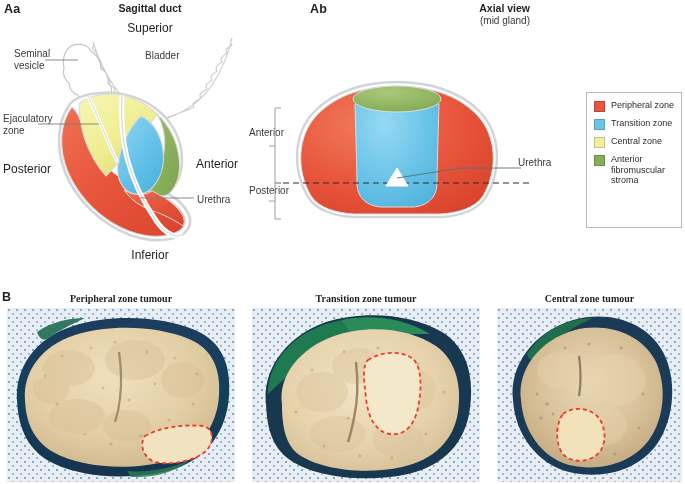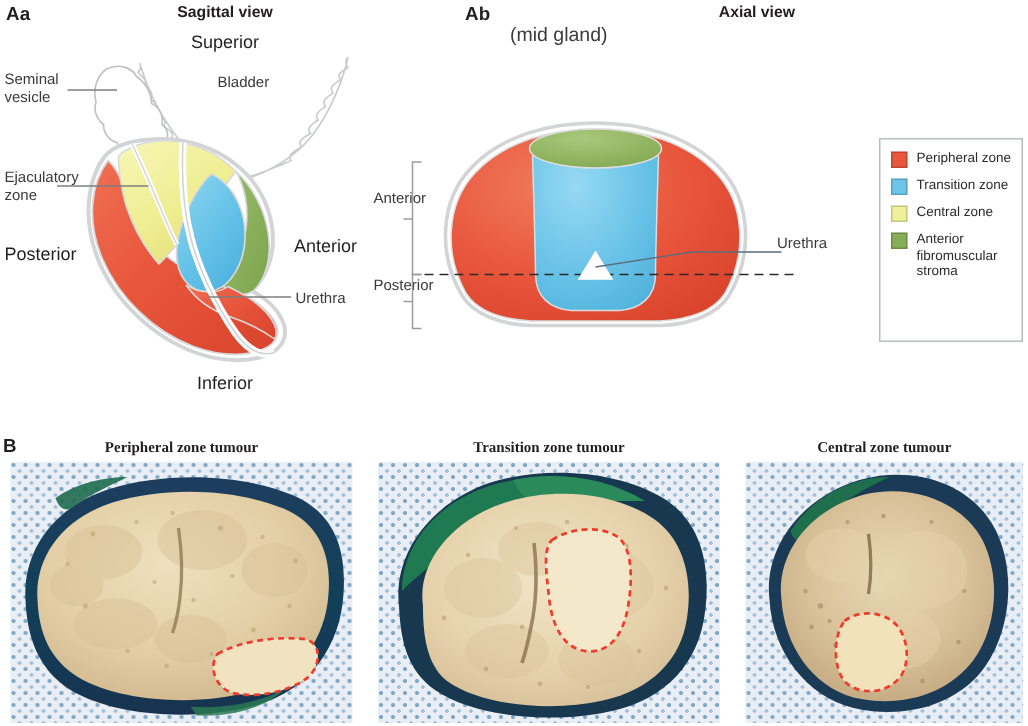--- a/index.html
+++ b/index.html
@@ -28,23 +28,23 @@
   .view-title {
     position: absolute;
     font-weight: bold;
     font-size: 10.5px;
     color: #231f20;
     text-align: center;
     white-space: nowrap;
   }
   .view-sub {
     position: absolute;
-    font-size: 13px;
+    font-size: 10px;
     color: #3b3b3b;
-    text-align: left;
+    text-align: right;
     white-space: nowrap;
   }
   .axis-label-bold {
     position: absolute;
     font-weight: normal;
     font-size: 12px;
     color: #231f20;
     white-space: nowrap;
   }
   .lead-label {
@@ -112,27 +112,27 @@
     background-size: 8px 8px, 8px 8px;
   }
   .photo svg { position: absolute; left: 0; top: 0; }
 </style>
 </head>
 <body>
 
 <div class="fig">
 
   <div class="panel-letter" style="left:4px; top:2px;">Aa</div>
-  <div class="view-title" style="left:40px; top:2px; width:220px;">Sagittal view</div>
+  <div class="view-title" style="left:40px; top:2px; width:220px;">Sagittal duct</div>
   <div class="axis-label-bold" style="left:40px; top:21px; width:220px; text-align:center;">Superior</div>
   <div class="axis-label-bold" style="left:40px; top:248px; width:220px; text-align:center;">Inferior</div>
   <div class="axis-label-bold" style="left:196px; top:157px;">Anterior</div>
   <div class="axis-label-bold" style="left:3px; top:162px;">Posterior</div>
 
-  <div class="lead-label" style="left:3px; top:48px;">
+  <div class="lead-label" style="left:14px; top:48px;">
     <div>Seminal</div>
     <div>vesicle</div>
   </div>
   <div class="lead-label" style="left:3px; top:113px;">
     <div>Ejaculatory</div>
     <div>zone</div>
   </div>
   <div class="lead-label" style="left:145px; top:50px;text-align:center;">Bladder</div>
   <div class="lead-label" style="left:197px; top:194px;">Urethra</div>
 

